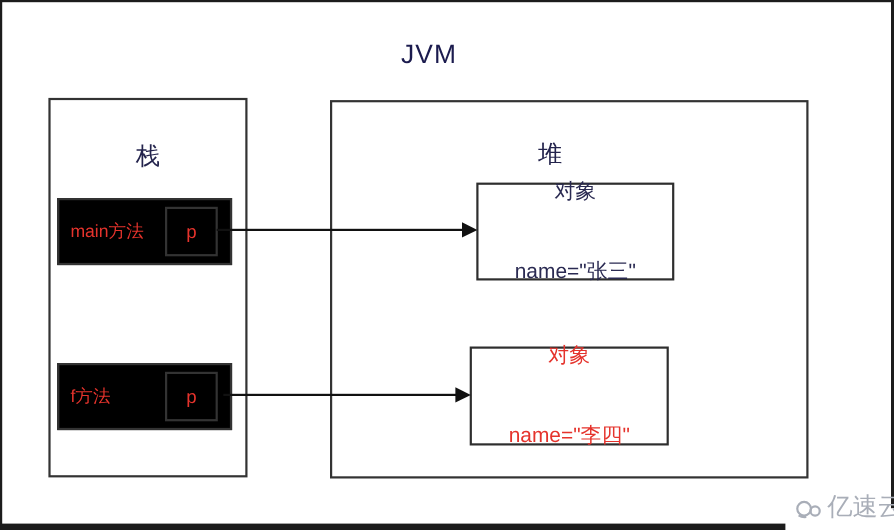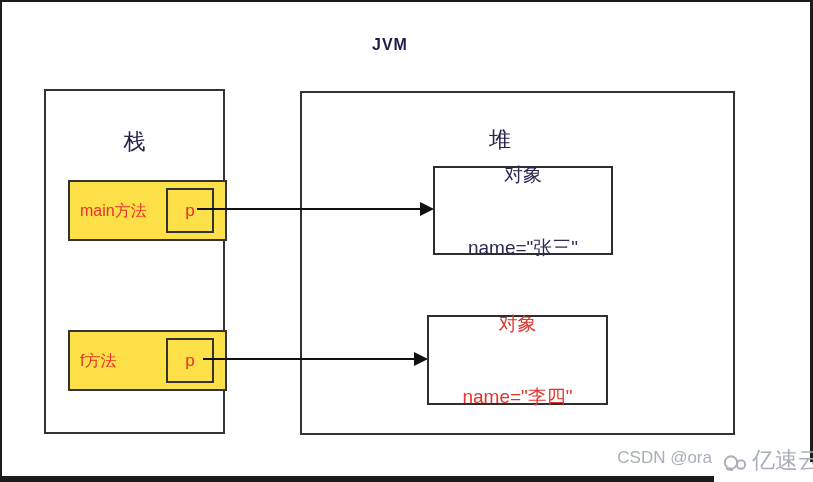--- a/index.html
+++ b/index.html
@@ -10,30 +10,30 @@
   
   .frame-bar { position:absolute; background:#1c1c1c; }
   .frame-top    { left:0; top:0; width:813px; height:2px; }
   .frame-left   { left:0; top:0; width:2px; height:482px; }
   .frame-right  { left:810px; top:0; width:3px; height:482px; }
   .frame-bottom { left:0; top:476px; width:813px; height:6px; }
   .wm-patch { position:absolute; left:714px; top:462px; width:99px; height:20px; background:#fff; }
 
   .jvm-title {
     position:absolute; left:300px; top:36px; width:180px; text-align:center;
-    font-size:16px; font-weight:bold; color:#1b1b4e; letter-spacing:1px;
+    font-size:24px; font-weight:normal; color:#1b1b4e; letter-spacing:1px;
   }
 
   .stack-box { position:absolute; left:44px; top:89px; width:177px; height:341px; border:2px solid #333; }
   .stack-label {
     position:absolute; left:44px; top:127px; width:181px; text-align:center;
     font-size:22px; color:#23234c;
   }
 
-  .frame-box { position:absolute; width:155px; height:57px; border:2px solid #333; background:#fde047;margin-left:16px; }
+  .frame-box { position:absolute; width:155px; height:57px; border:2px solid #333; background:#000000; }
   .frame-main { left:52px; top:180px; }
   .frame-f    { left:52px; top:330px; }
   .frame-label {
     position:absolute; left:10px; top:50%; transform:translateY(-50%);
     color:#e5332c; font-size:16px; white-space:nowrap;
   }
   .pbox {
     position:absolute; left:96px; top:6px; width:44px; height:41px;
     border:2px solid #333; text-align:center; line-height:41px;
     color:#e5332c; font-size:17px;
@@ -115,21 +115,20 @@
     <span>对象</span>
     <span>name="李四"</span>
   </div>
 
   <div class="arrow-line a1-line"></div>
   <div class="arrow-head a1-head"></div>
   <div class="arrow-line a2-line"></div>
   <div class="arrow-head a2-head"></div>
 
   <div class="wm-patch"></div>
-  <div class="wm-csdn">CSDN @ora</div>
   <div class="wm-brand">
     <svg width="30" height="24" viewBox="0 0 30 24">
       <g fill="none" stroke="#a9aeb8" stroke-width="2">
         <circle cx="11" cy="13.5" r="6.2"></circle>
         <circle cx="21" cy="15.5" r="4.2"></circle>
         <path d="M6 19.5 Q9 21.5 13 21"></path>
       </g>
     </svg>
     <span>亿速云</span>
   </div>

